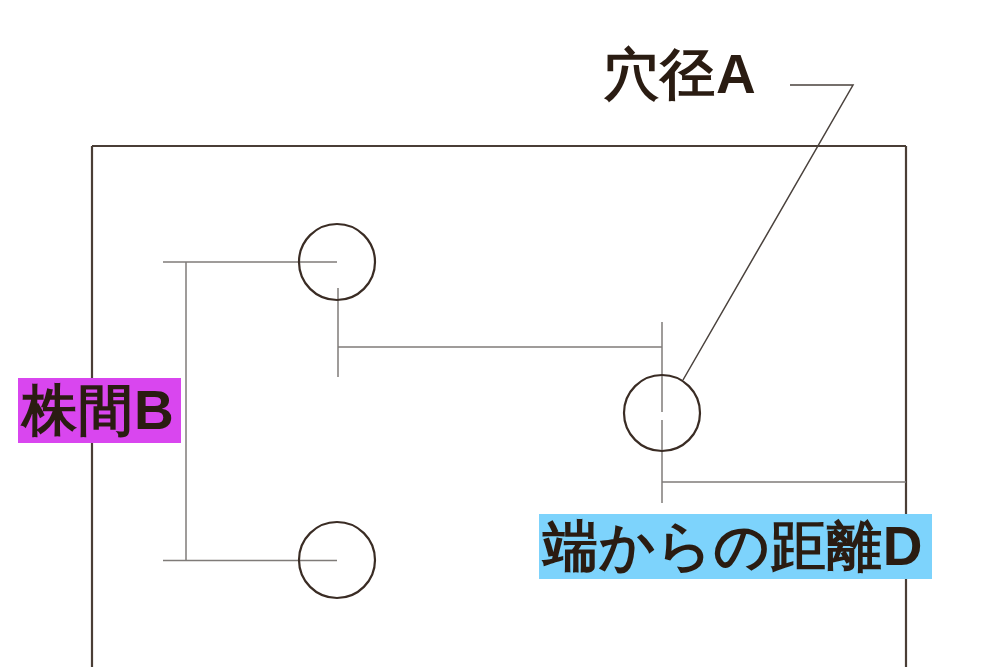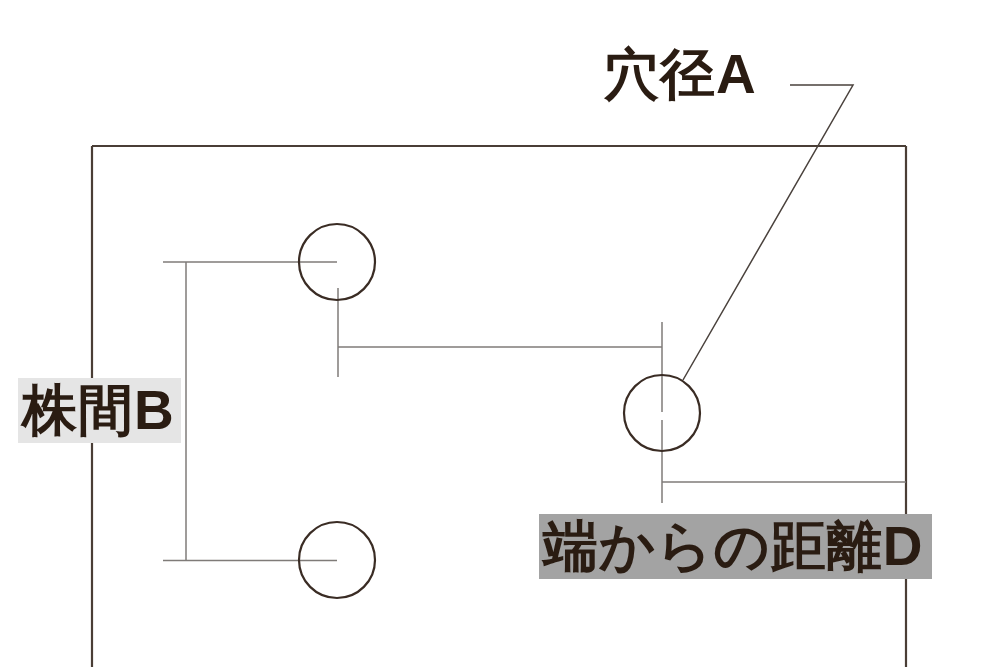--- a/index.html
+++ b/index.html
@@ -25,22 +25,22 @@
     white-space: nowrap;
     font-weight: 600;
     color: #2a1c12;
     font-size: 55px;
     line-height: 1.1;
     letter-spacing: 1px;
     z-index: 2;
   }
   .label-hole   { left: 604px; top: 44px; }
   .label-row    { left: 406px; top: 254px; }
-  .label-plant  { left: 18px;  top: 378px; background: #e5e5e5; padding: 2px 6px 2px 4px; }
-  .label-edge   { left: 539px; top: 514px; background: #a3a3a3; padding: 2px 8px 2px 4px; }
+  .label-plant  { left: 18px;  top: 378px; background: #d946ef; padding: 2px 6px 2px 4px; }
+  .label-edge   { left: 539px; top: 514px; background: #7dd3fc; padding: 2px 8px 2px 4px; }
 </style>
 </head>
 <body>
 
 <div class="canvas">
 
   <svg width="1000" height="667" viewBox="0 0 1000 667">
 
     <g fill="none" stroke-width="2.2" stroke="#4a3e36">
       <line x1="92" y1="146" x2="906" y2="146"></line>

